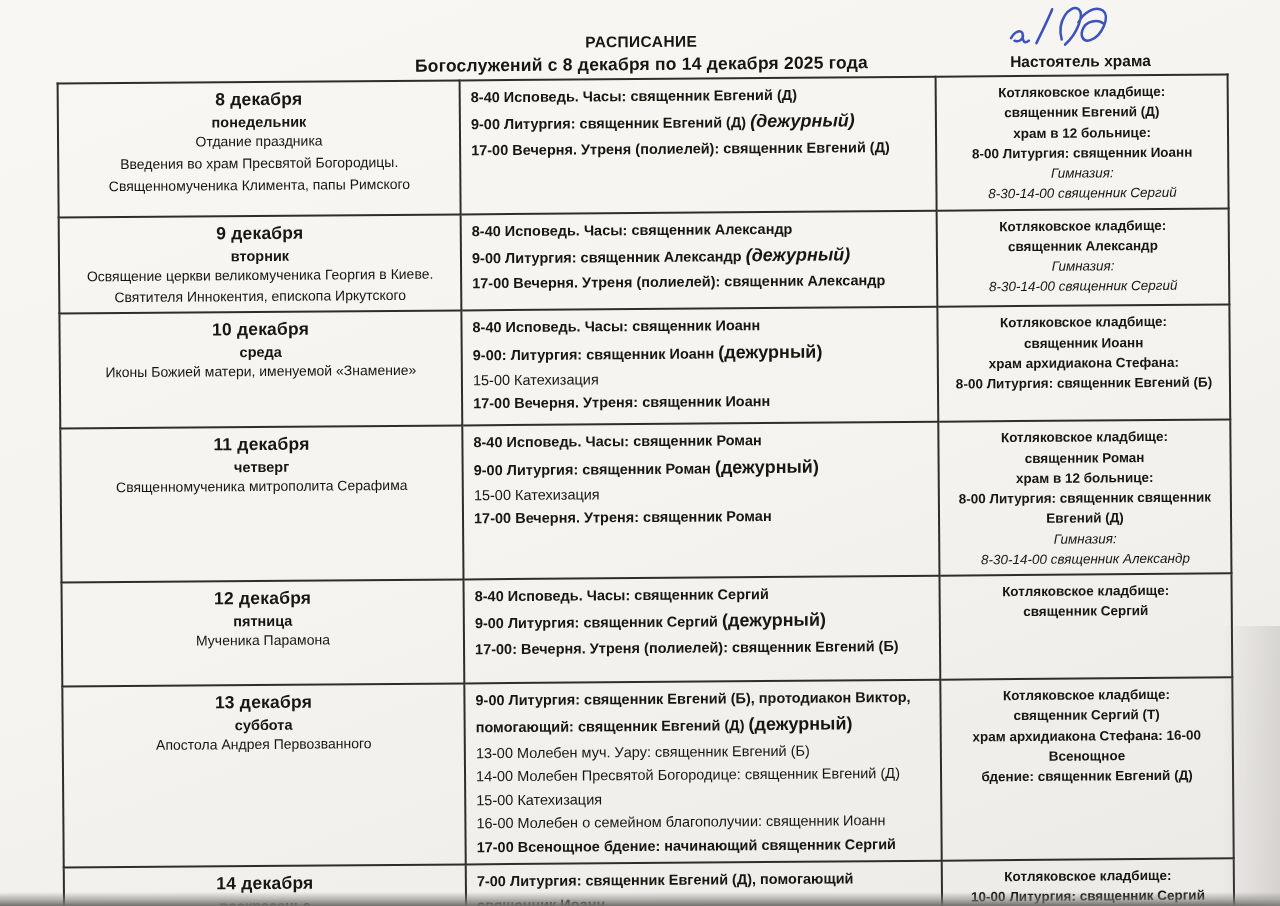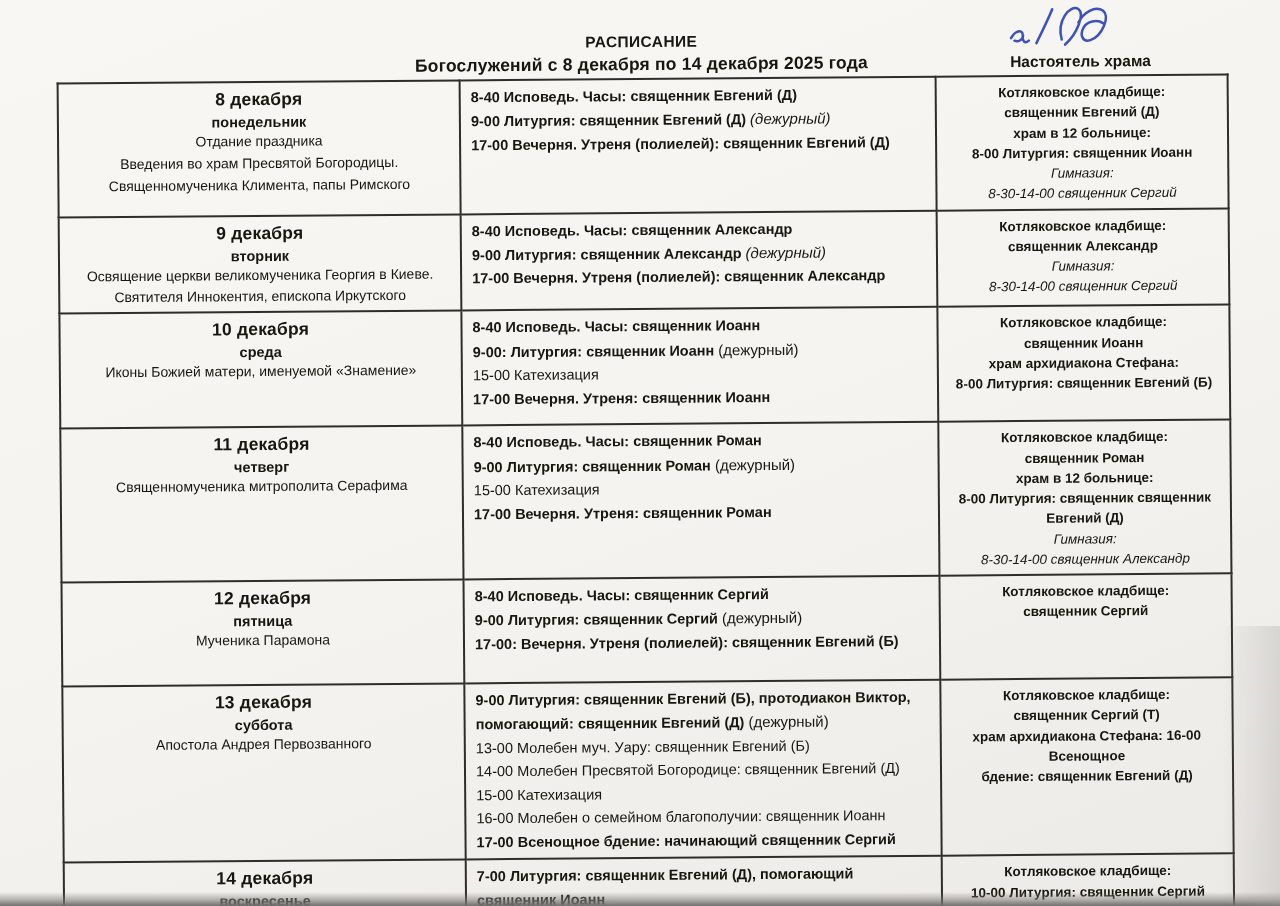--- a/index.html
+++ b/index.html
@@ -30,21 +30,21 @@
   col.c1{width:402px;} col.c2{width:476px;} col.c3{width:292px;}
   
   .cell-date{text-align:center;}
   .date{font-size:17.5px;font-weight:bold;margin-top:2px;letter-spacing:.2px;}
   .day{font-size:14.5px;font-weight:bold;margin-top:4px;}
   .feast{font-size:14px;line-height:1.42;margin-top:2px;}
   
   .cell-services{padding:5px 10px 4px 10px !important;}
   .svc{font-size:14.5px;line-height:1.62;font-weight:normal;}
   .svc.b{font-weight:bold;}
-  .svc .sfx{font-weight:normal;font-size:15px;}
+  .svc .sfx{font-weight:bold;font-size:18px;}
   .svc .sfx.it{font-style:italic;}
   
   .cell-rector{text-align:center;padding-top:6px !important;}
   .rl{font-size:13.5px;line-height:1.5;}
   .rl.bold{font-weight:bold;}
   .rl.italic{font-style:italic;}
   
   .page-edge{position:fixed;left:0;bottom:0;width:100%;height:14px;
     background:linear-gradient(to bottom,rgba(150,148,144,0) 0%,rgba(128,126,122,.55) 55%,#6f6e6a 100%);}
   .corner-shade{position:fixed;right:0;bottom:0;width:58px;height:280px;

